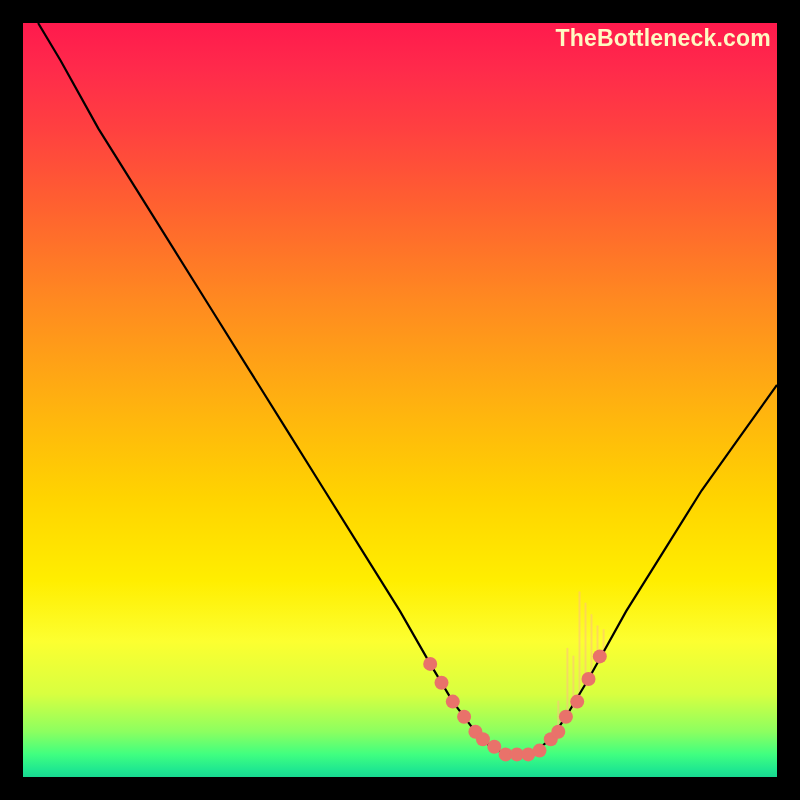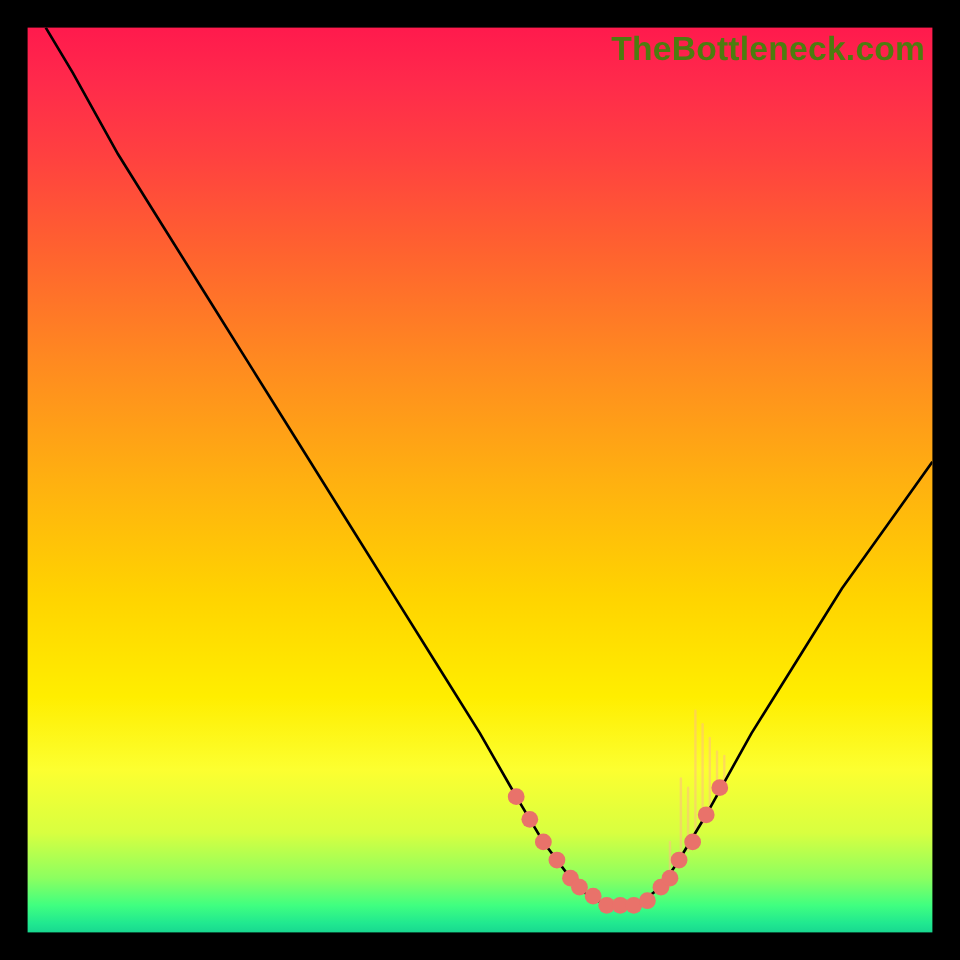--- a/index.html
+++ b/index.html
@@ -40,22 +40,22 @@
       #8cff60 94%,
       #40ff80 97%,
       #20e890 99%,
       #18d890 100%
     );
   }
   .watermark {
     position: absolute;
     top: 2px;
     right: 6px;
-    color: #4d7c0f;
-    font-size: 28px;
+    color: #fef9c3;
+    font-size: 23px;
     font-weight: 600;
     letter-spacing: 0.2px;
     pointer-events: none;
   }
   svg.curve {
     position: absolute;
     left: 0;
     top: 0;
     width: 754px;
     height: 754px;

